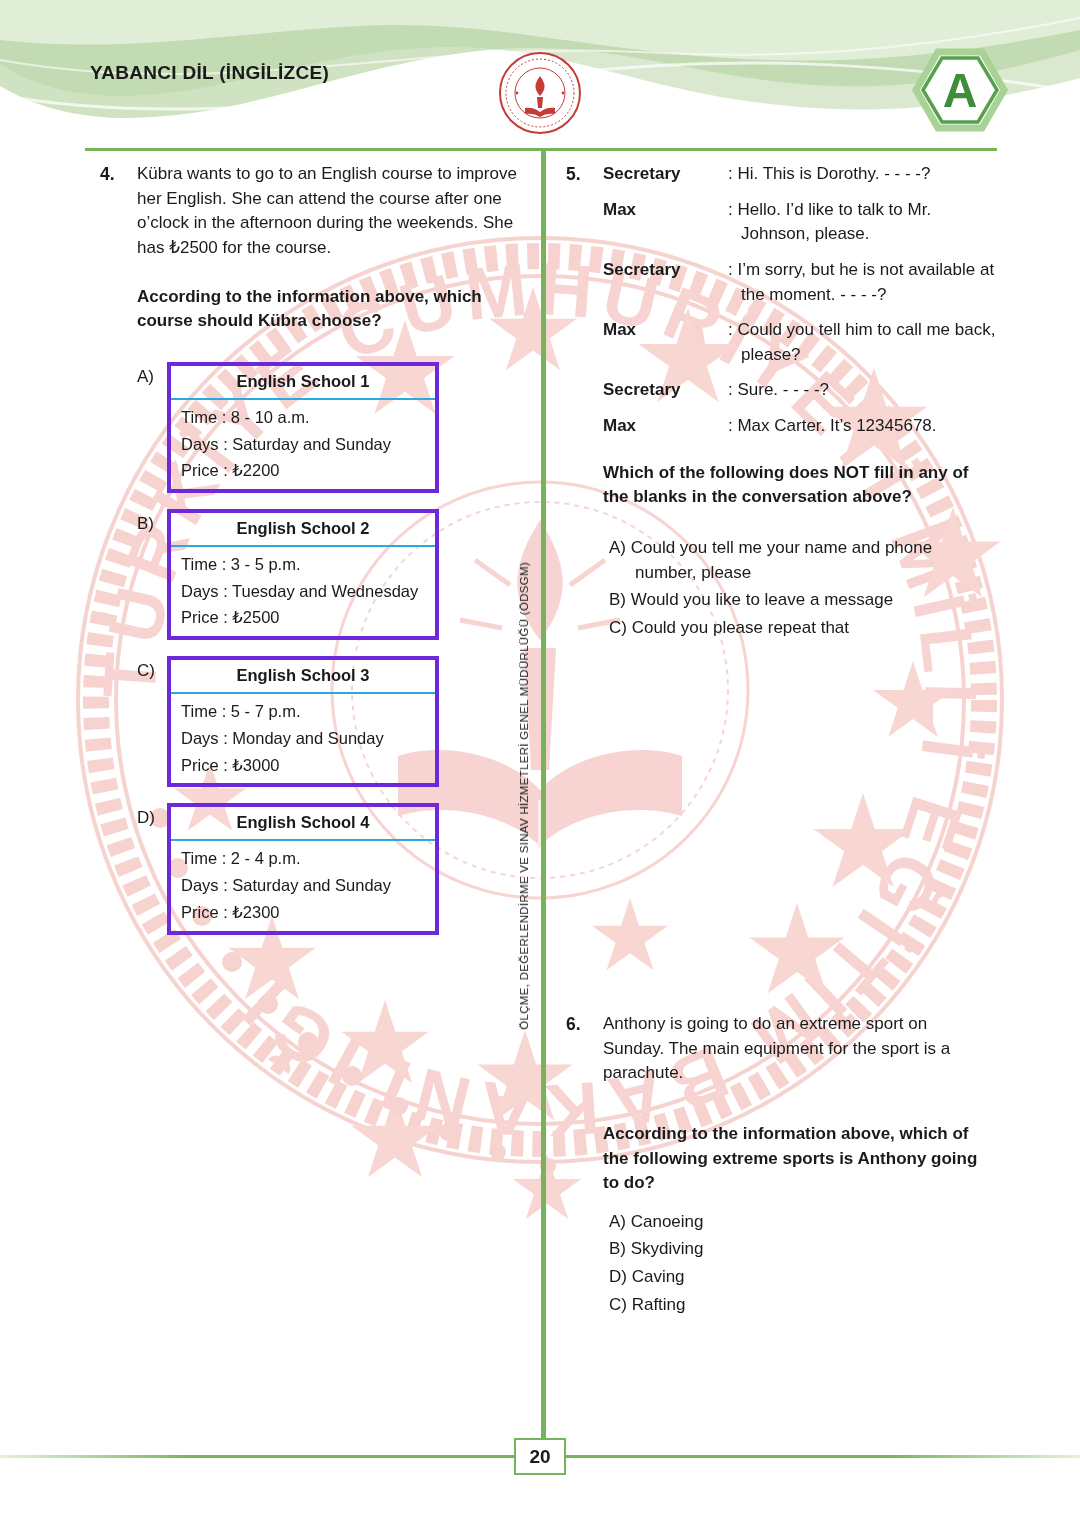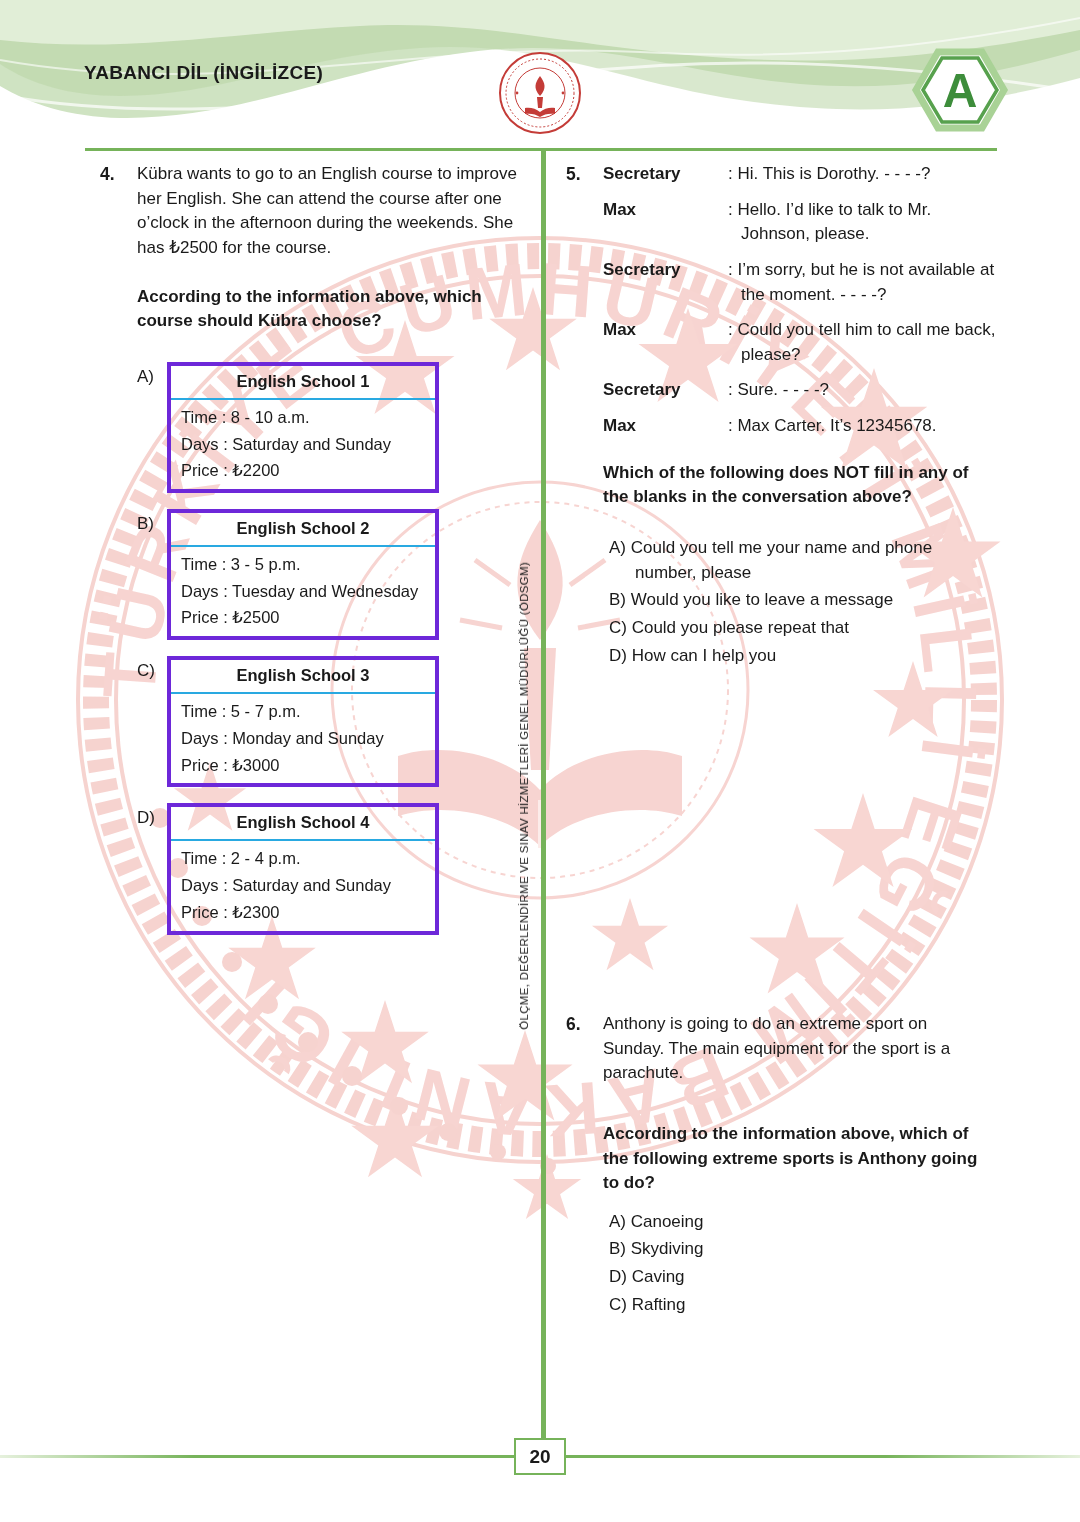--- a/index.html
+++ b/index.html
@@ -2,21 +2,21 @@
 <html><head>
 <meta charset="utf-8">
 <style>
   * { box-sizing: border-box; }
   body { margin: 0; background: #ffffff; font-family: "Liberation Sans", "DejaVu Sans", sans-serif; }
   .page { position: relative; width: 1080px; height: 1522px; background: #fff; overflow: hidden; color: #1a1a1a; }
 
   
   .watermark { position: absolute; left: 0; top: 0; z-index: 0; pointer-events: none; }
   .header-wave { position: absolute; left: 0; top: 0; z-index: 2; pointer-events: none; }
-  .subject-title { position: absolute; top: 62px; left: 84px; font-size: 19px; font-weight: bold; letter-spacing: 0.3px; z-index: 3; }
+  .subject-title { position: absolute; top: 62px; left: 90px; font-size: 19px; font-weight: bold; letter-spacing: 0.3px; z-index: 3; }
   .meb-logo { position: absolute; top: 50px; left: 497px; z-index: 3; }
   .badge { position: absolute; top: 44px; left: 910px; z-index: 3; }
   .header-rule { position: absolute; top: 148px; left: 85px; width: 912px; height: 3px; background: #76b35a; z-index: 2; }
   .divider { position: absolute; top: 151px; left: 541px; width: 5px; height: 1296px; background: #76b35a; z-index: 1; }
   .vtext { position: absolute; left: 518px; top: 562px; writing-mode: vertical-rl; transform: rotate(180deg); font-size: 11.5px; letter-spacing: 0.3px; color: #222; white-space: nowrap; z-index: 2; }
 
   
   .q4-block { position: absolute; left: 100px; top: 162px; width: 448px; z-index: 2; }
   .q5-block { position: absolute; left: 566px; top: 162px; width: 432px; z-index: 2; }
   .q6-block { position: absolute; left: 566px; top: 1012px; width: 432px; z-index: 2; }
@@ -234,21 +234,20 @@
           <div class="dlg-row">
             <div class="dlg-speaker">Max</div>
             <div class="dlg-text">: Max Carter. It’s 12345678.</div>
           </div>
         </div>
         <p class="prompt">Which of the following does NOT fill in any of the blanks in the conversation above?</p>
         <div class="opts5">
           <div class="opt5">A) Could you tell me your name and phone number, please</div>
           <div class="opt5">B) Would you like to leave a message</div>
           <div class="opt5">C) Could you please repeat that</div>
-          <div class="opt5">D) How can I help you</div>
         </div>
       </div>
     </div>
   </section>
 
   <section class="q6-block">
     <div class="q-row">
       <div class="q-num">6.</div>
       <div class="q-body">
         <p class="stem">Anthony is going to do an extreme sport on Sunday. The main equipment for the sport is a parachute.</p>

